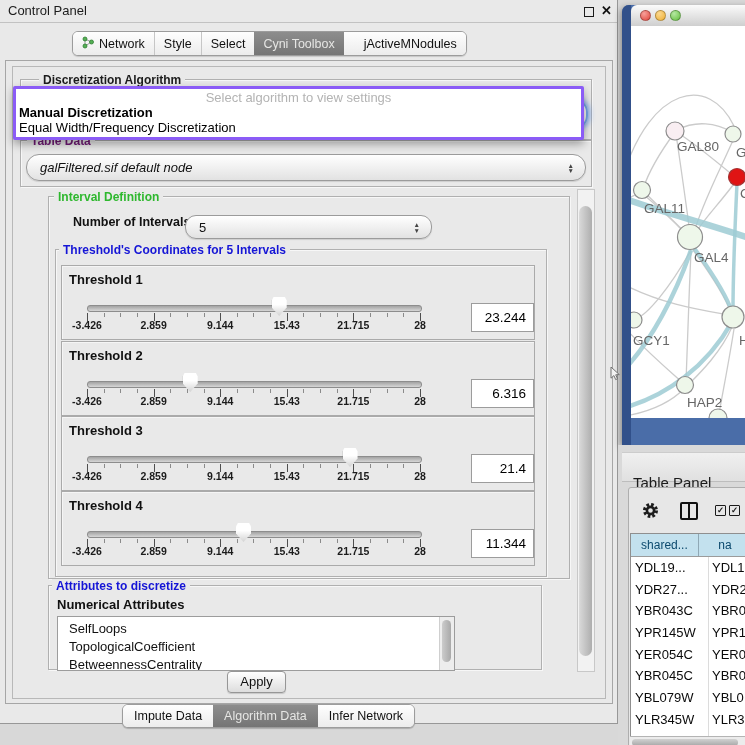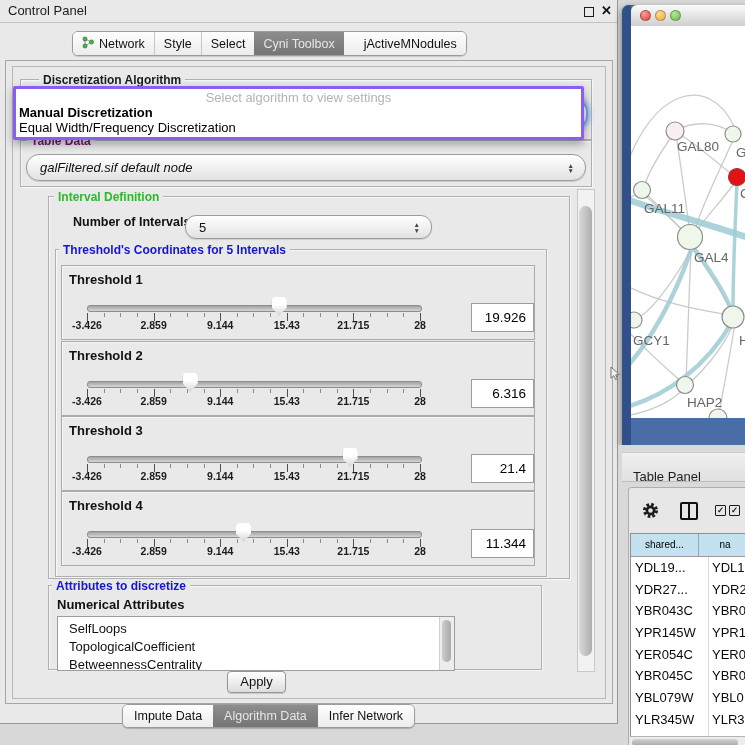--- a/index.html
+++ b/index.html
@@ -104,32 +104,32 @@
   .traffic{position:absolute;top:5px;width:11px;height:11px;border-radius:50%;border:1px solid rgba(0,0,0,.25);box-sizing:border-box;}
   #light-close{left:9px;background:radial-gradient(circle at 35% 30%,#f7a09a,#e0443a);}
   #light-min{left:24px;background:radial-gradient(circle at 35% 30%,#fbd88f,#efaf34);}
   #light-zoom{left:39px;background:radial-gradient(circle at 35% 30%,#b5e8a2,#64bf3d);}
   #net-canvas{position:absolute;left:9px;top:21px;right:0;height:392px;background:#ffffff;overflow:hidden;}
 
   
   #table-panel-region{position:absolute;left:618px;top:445px;width:127px;height:300px;background:#d9d9d9;}
   #tp-header{position:absolute;left:4px;top:7px;right:0;height:28px;background:linear-gradient(#f0f0f0,#e0e0e0);
     border-top:1px solid #cccccc;border-bottom:1px solid #bdbdbd;}
-  #tp-title{position:absolute;left:11px;top:10px;line-height:28px;font-size:13px;color:#1c1c1c;}
+  #tp-title{position:absolute;left:11px;top:16px;line-height:28px;font-size:15px;color:#1c1c1c;}
   #tp-body{position:absolute;left:628px;top:487px;width:130px;height:268px;background:#e7e7e7;
     border:1px solid #aeaeae;border-radius:3px;}
   #gear-icon{position:absolute;left:13px;top:14px;}
   #columns-icon{position:absolute;left:51px;top:14px;width:14px;height:14px;border:2px solid #111;border-radius:2px;}
   #columns-icon::after{content:"";position:absolute;left:5.5px;top:0;width:2px;height:100%;background:#111;}
   #checks-icons{position:absolute;left:86px;top:17px;display:flex;gap:3px;}
   .mini-check{width:9px;height:9px;border:1.5px solid #1a1a1a;border-radius:1px;font-size:8.5px;line-height:9px;
     text-align:center;color:#1a1a1a;font-weight:bold;}
   #tp-table{position:absolute;left:1px;top:45px;width:120px;height:214px;border:1px solid #8f8f8f;background:#fff;}
   #tp-thead{display:flex;height:22px;border-bottom:1px solid #9b9b9b;}
-  .th-cell{background:#c3e1ee;font-size:10px;color:#000000;text-align:center;line-height:22px;overflow:hidden;white-space:nowrap;}
+  .th-cell{background:#c3e1ee;font-size:12px;color:#0c4a6e;text-align:center;line-height:22px;overflow:hidden;white-space:nowrap;}
   .th-c1{width:77px;border-right:1px solid #8fa8b5;}
   .th-c2{width:60px;}
   .tp-row{display:flex;height:21.7px;background:#fff;}
   .td-cell{font-size:13px;color:#0a0a0a;line-height:21.7px;white-space:nowrap;overflow:hidden;}
   .td-c1{width:73px;padding-left:4px;border-right:1px solid #dcdcdc;}
   .td-c2{padding-left:3px;}
   #tp-hscroll{position:absolute;left:1px;bottom:9px;width:120px;height:10px;background:#ececec;border-top:1px solid #b4b4b4;}
   #tp-hthumb{position:absolute;left:2px;top:1.5px;width:106px;height:7px;border-radius:3.5px;
     background:linear-gradient(#d2d2d2,#a6a6a6);}
 
@@ -224,21 +224,21 @@
     <div class="th-label">Threshold 1</div>
     <div class="track"></div>
     <div class="thumb" style="left: 209.707px;"></div>
     <div class="ticks"></div>
     <span class="tick-label tl0">-3.426</span>
     <span class="tick-label tl1">2.859</span>
     <span class="tick-label tl2">9.144</span>
     <span class="tick-label tl3">15.43</span>
     <span class="tick-label tl4">21.715</span>
     <span class="tick-label tl5">28</span>
-    <div class="value-box">19.926</div>
+    <div class="value-box">23.244</div>
   </div>
 
   <div class="threshold-panel" style="top:341px;">
     <div class="th-label">Threshold 2</div>
     <div class="track"></div>
     <div class="thumb" style="left: 120.729px;"></div>
     <div class="ticks"></div>
     <span class="tick-label tl0">-3.426</span>
     <span class="tick-label tl1">2.859</span>
     <span class="tick-label tl2">9.144</span>

